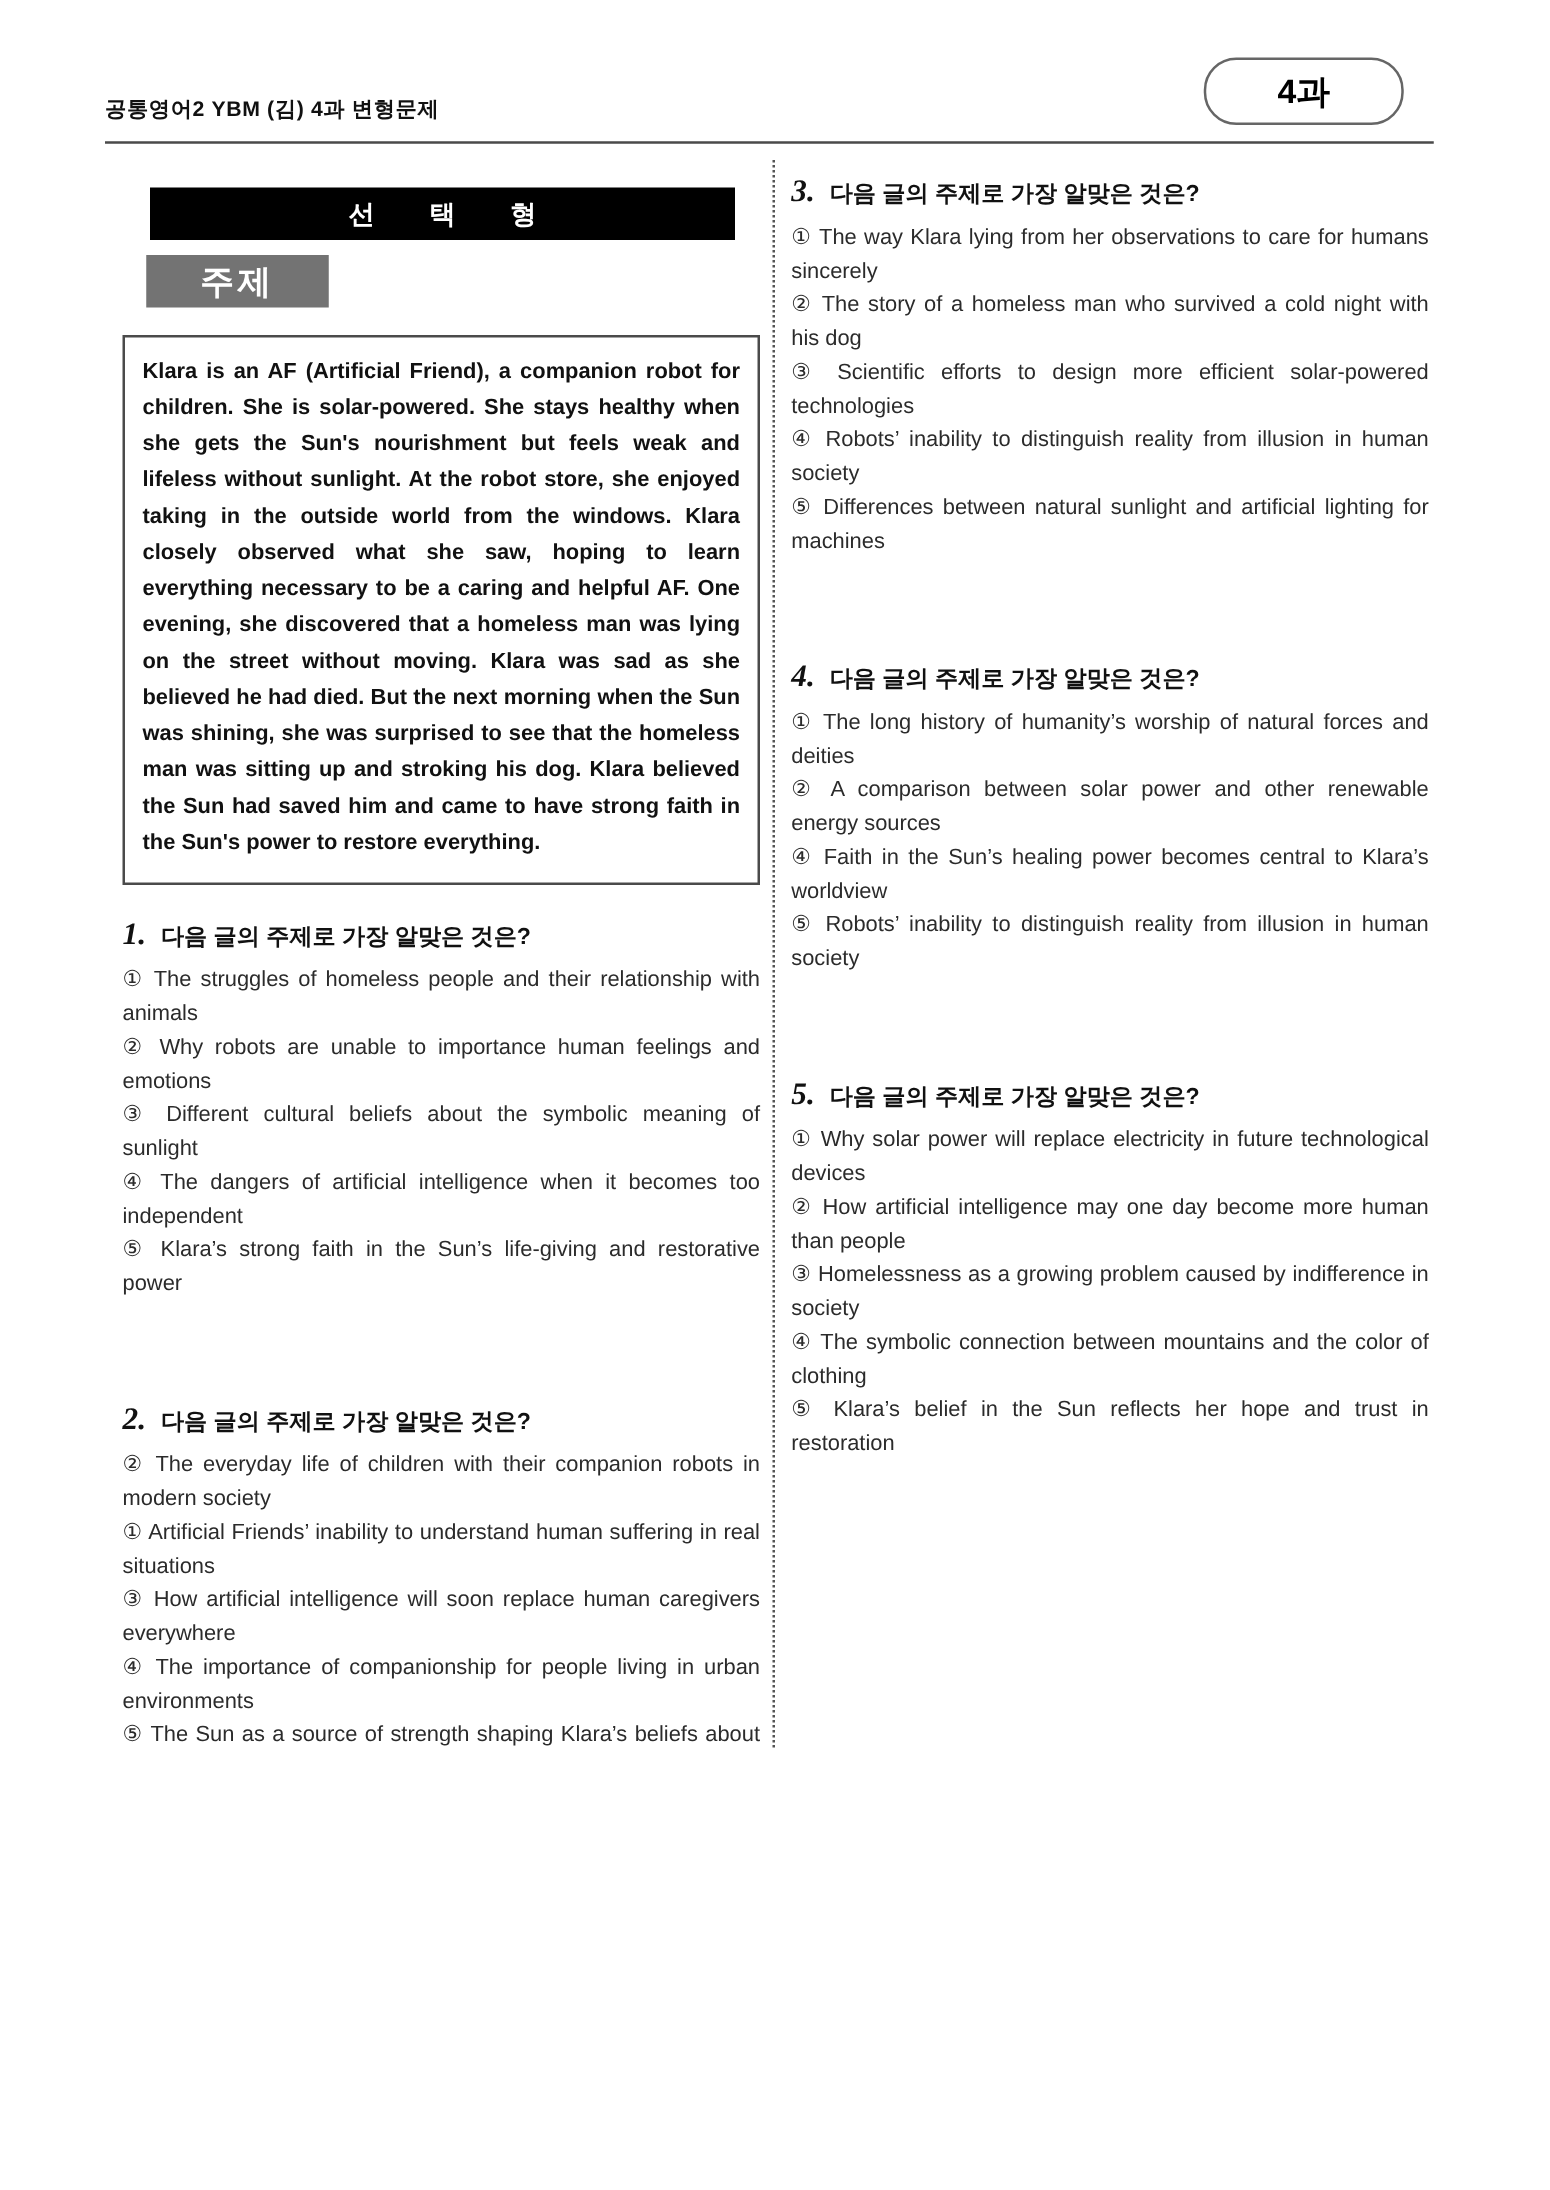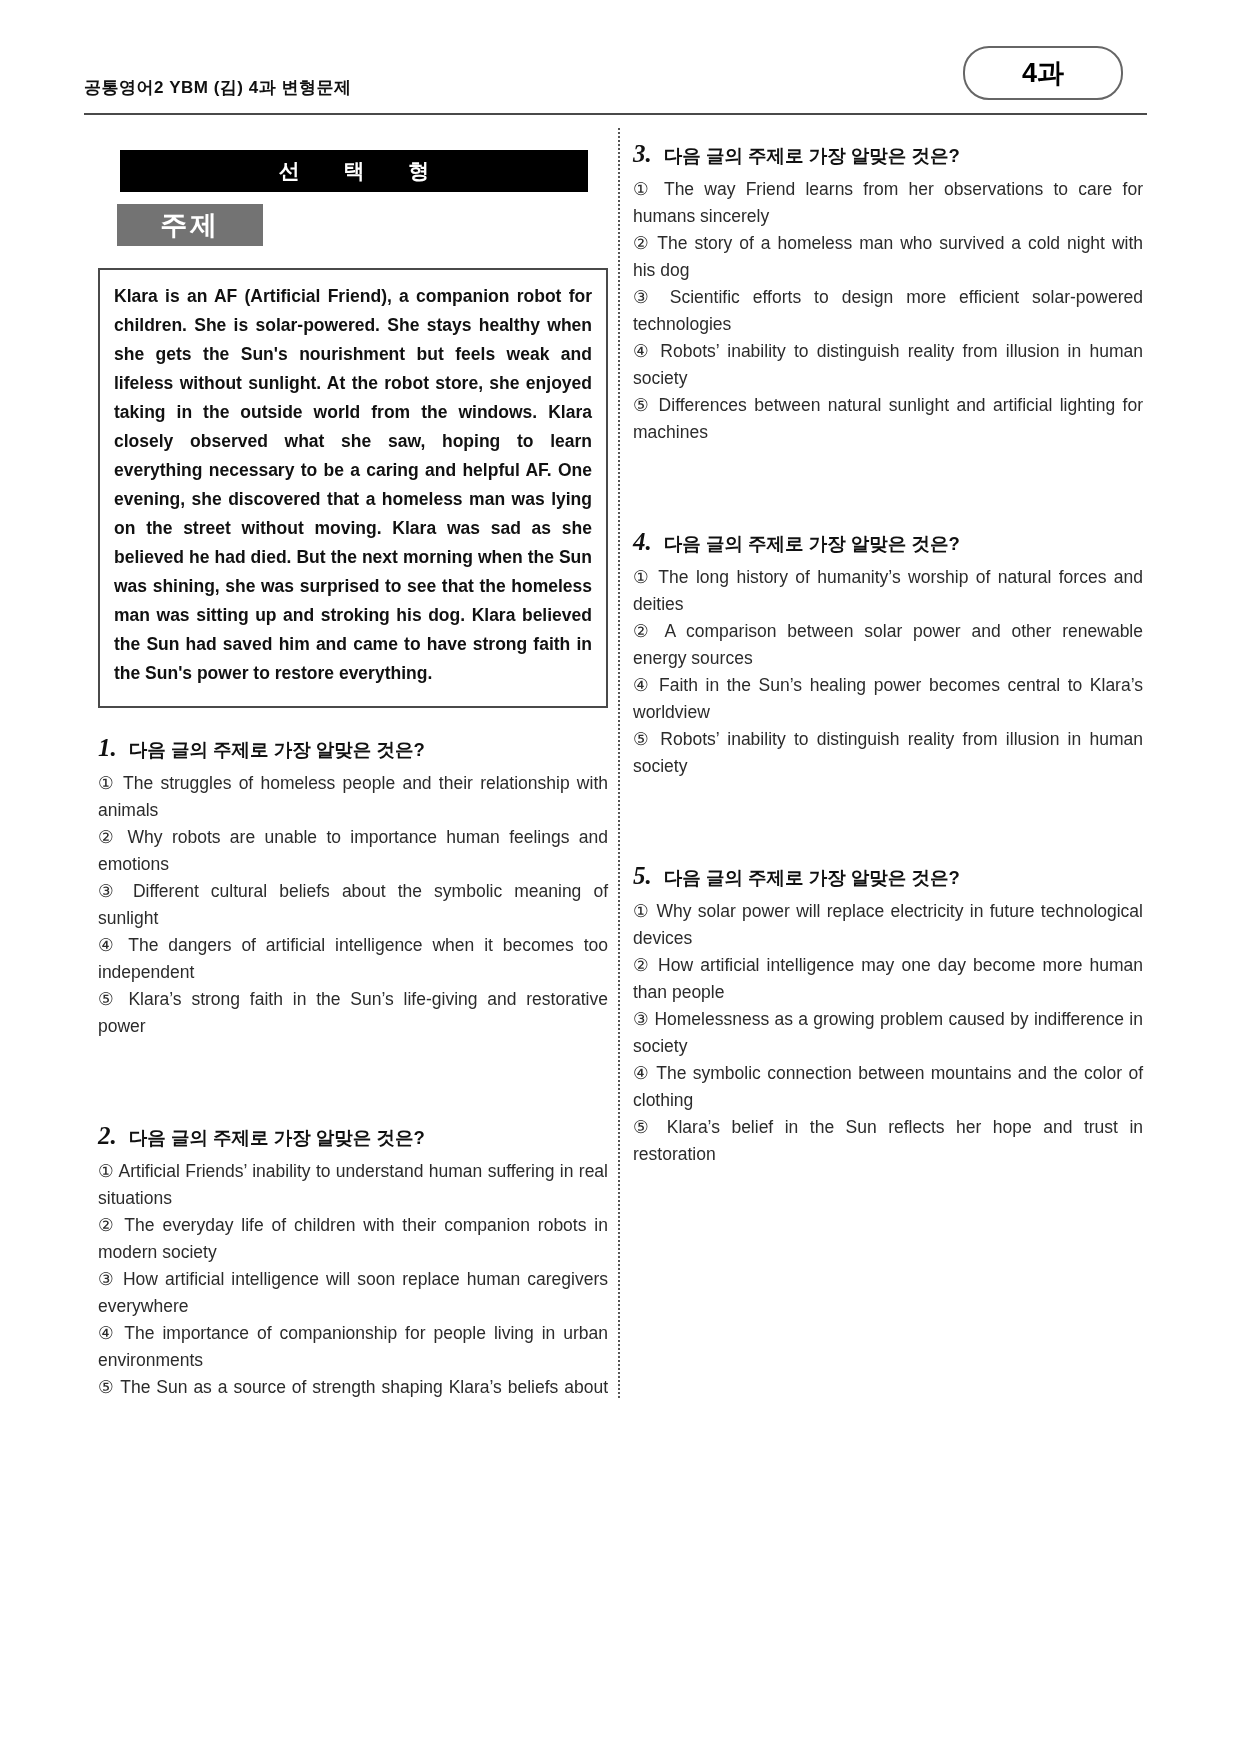--- a/index.html
+++ b/index.html
@@ -189,36 +189,36 @@
     <p class="option">③ Different cultural beliefs about the symbolic meaning of sunlight</p>
     <p class="option">④ The dangers of artificial intelligence when it becomes too independent</p>
     <p class="option">⑤ Klara’s strong faith in the Sun’s life-giving and restorative power</p>
   </div>
 
   <div class="question">
     <div class="q-head">
       <span class="q-num">2.</span>
       <span class="q-prompt">다음 글의 주제로 가장 알맞은 것은?</span>
     </div>
+    <p class="option">② The everyday life of children with their companion robots in modern society</p>
     <p class="option">① Artificial Friends’ inability to understand human suffering in real situations</p>
-    <p class="option">② The everyday life of children with their companion robots in modern society</p>
     <p class="option">③ How artificial intelligence will soon replace human caregivers everywhere</p>
     <p class="option">④ The importance of companionship for people living in urban environments</p>
     <p class="option">⑤ The Sun as a source of strength shaping Klara’s beliefs about restoration</p>
   </div>
 </section>
 
     <section class="col col-right">
 
   <div class="question">
     <div class="q-head">
       <span class="q-num">3.</span>
       <span class="q-prompt">다음 글의 주제로 가장 알맞은 것은?</span>
     </div>
-    <p class="option">① The way Friend learns from her observations to care for humans sincerely</p>
+    <p class="option">① The way Klara lying from her observations to care for humans sincerely</p>
     <p class="option">② The story of a homeless man who survived a cold night with his dog</p>
     <p class="option">③ Scientific efforts to design more efficient solar-powered technologies</p>
     <p class="option">④ Robots’ inability to distinguish reality from illusion in human society</p>
     <p class="option">⑤ Differences between natural sunlight and artificial lighting for machines</p>
   </div>
 
   <div class="question">
     <div class="q-head">
       <span class="q-num">4.</span>
       <span class="q-prompt">다음 글의 주제로 가장 알맞은 것은?</span>

